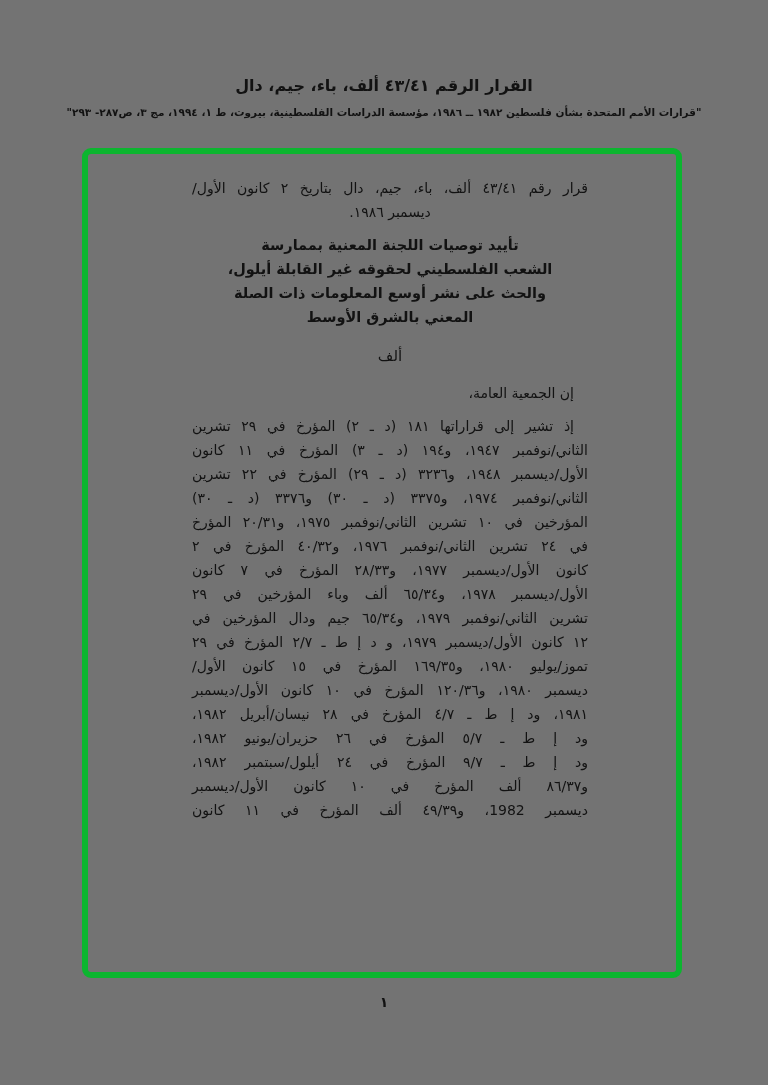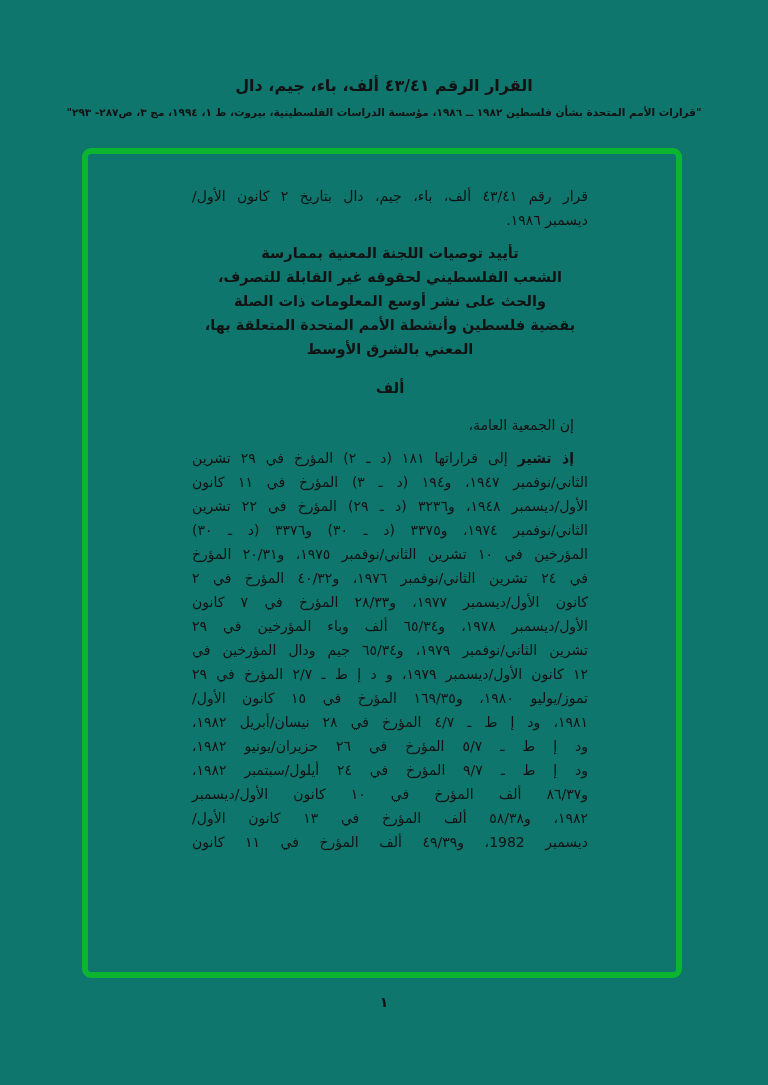--- a/index.html
+++ b/index.html
@@ -1,19 +1,19 @@
 <!DOCTYPE html>
 <html dir="rtl" lang="ar"><head>
 <meta charset="utf-8">
 <style>
   html, body { margin: 0; padding: 0; background: #ffffff; }
   .page {
     position: relative;
     width: 768px; height: 1085px;
-    background: #0f766e;
+    background: #737373;
     color: #121212;
     font-family: "DejaVu Sans", sans-serif;
     direction: rtl;
     overflow: hidden;
   }
   .doc-title {
     position: absolute; top: 76px; left: 0; right: 0;
     text-align: center;
     font-size: 16px; font-weight: bold;
   }
@@ -26,52 +26,52 @@
   .green-box {
     position: absolute;
     left: 82px; top: 148px;
     width: 588px; height: 818px;
     border: 6px solid #0cb52f;
     border-radius: 9px;
     background: transparent;
   }
   .column {
     position: absolute;
-    top: 184px; right: 180px;
+    top: 176px; right: 180px;
     width: 396px;
     font-size: 14px;
     line-height: 24px;
   }
   .jline {
     text-align: justify;
     text-align-last: justify;
   }
-  .rline { text-align: right; }
+  .rline { text-align: center; }
   .heading {
     margin-top: 9px;
     text-align: center;
     font-weight: bold;
     font-size: 14.5px;
     line-height: 24px;
   }
   .section-letter {
     margin-top: 15px;
     text-align: center;
-    font-weight: bold;
+    font-weight: normal;
     font-size: 15px;
   }
   .preamble {
     margin-top: 13px;
     font-weight: normal;
     text-indent: 14px;
   }
   .body-block { margin-top: 9px; }
   .body-block .jline { line-height: 24px; word-spacing: 1px; }
   .indent { text-indent: 14px; }
-  .lead { font-weight: bold; }
+  .lead { font-weight: normal; }
   .page-number {
     position: absolute; top: 994px; left: 0; right: 0;
     text-align: center;
     font-size: 14px; font-weight: bold;
   }
 </style>
 </head>
 <body>
 
 <div class="page">
@@ -84,23 +84,22 @@
 
   <div class="column">
 
     <div class="intro">
       <div class="jline">قرار رقم ٤٣/٤١ ألف، باء، جيم، دال بتاريخ ٢ كانون الأول/</div>
       <div class="rline">ديسمبر ١٩٨٦.</div>
     </div>
 
     <div class="heading">
       <div>تأييد توصيات اللجنة المعنية بممارسة</div>
-      <div>الشعب الفلسطيني لحقوقه غير القابلة للتصرف،</div>
+      <div>الشعب الفلسطيني لحقوقه غير القابلة أيلول،</div>
       <div>والحث على نشر أوسع المعلومات ذات الصلة</div>
-      <div>بقضية فلسطين وأنشطة الأمم المتحدة المتعلقة بها،</div>
       <div>المعني بالشرق الأوسط</div>
     </div>
 
     <div class="section-letter">ألف</div>
 
     <div class="preamble">إن الجمعية العامة،</div>
 
     <div class="body-block">
       <div class="jline indent">
         <span class="lead">إذ تشير</span>
@@ -109,25 +108,25 @@
       <div class="jline">الثاني/نوفمبر ١٩٤٧، و١٩٤ (د ـ ٣) المؤرخ في ١١ كانون</div>
       <div class="jline">الأول/ديسمبر ١٩٤٨، و٣٢٣٦ (د ـ ٢٩) المؤرخ في ٢٢ تشرين</div>
       <div class="jline">الثاني/نوفمبر ١٩٧٤، و٣٣٧٥ (د ـ ٣٠) و٣٣٧٦ (د ـ ٣٠)</div>
       <div class="jline">المؤرخين في ١٠ تشرين الثاني/نوفمبر ١٩٧٥، و٢٠/٣١ المؤرخ</div>
       <div class="jline">في ٢٤ تشرين الثاني/نوفمبر ١٩٧٦، و٤٠/٣٢ المؤرخ في ٢</div>
       <div class="jline">كانون الأول/ديسمبر ١٩٧٧، و٢٨/٣٣ المؤرخ في ٧ كانون</div>
       <div class="jline">الأول/ديسمبر ١٩٧٨، و٦٥/٣٤ ألف وباء المؤرخين في ٢٩</div>
       <div class="jline">تشرين الثاني/نوفمبر ١٩٧٩، و٦٥/٣٤ جيم ودال المؤرخين في</div>
       <div class="jline">١٢ كانون الأول/ديسمبر ١٩٧٩، و د إ ط ـ ٢/٧ المؤرخ في ٢٩</div>
       <div class="jline">تموز/يوليو ١٩٨٠، و١٦٩/٣٥ المؤرخ في ١٥ كانون الأول/</div>
+      <div class="jline">ديسمبر ١٩٨٠، و١٢٠/٣٦ المؤرخ في ١٠ كانون الأول/ديسمبر</div>
       <div class="jline">١٩٨١، ود إ ط ـ ٤/٧ المؤرخ في ٢٨ نيسان/أبريل ١٩٨٢،</div>
       <div class="jline">ود إ ط ـ ٥/٧ المؤرخ في ٢٦ حزيران/يونيو ١٩٨٢،</div>
       <div class="jline">ود إ ط ـ ٩/٧ المؤرخ في ٢٤ أيلول/سبتمبر ١٩٨٢،</div>
       <div class="jline">و٨٦/٣٧ ألف المؤرخ في ١٠ كانون الأول/ديسمبر</div>
-      <div class="jline">١٩٨٢، و٥٨/٣٨ ألف المؤرخ في ١٣ كانون الأول/</div>
       <div class="jline">ديسمبر 1982، و٤٩/٣٩ ألف المؤرخ في ١١ كانون</div>
     </div>
 
   </div>
 
   <div class="page-number">١</div>
 
 </div>
 
 </body></html>

